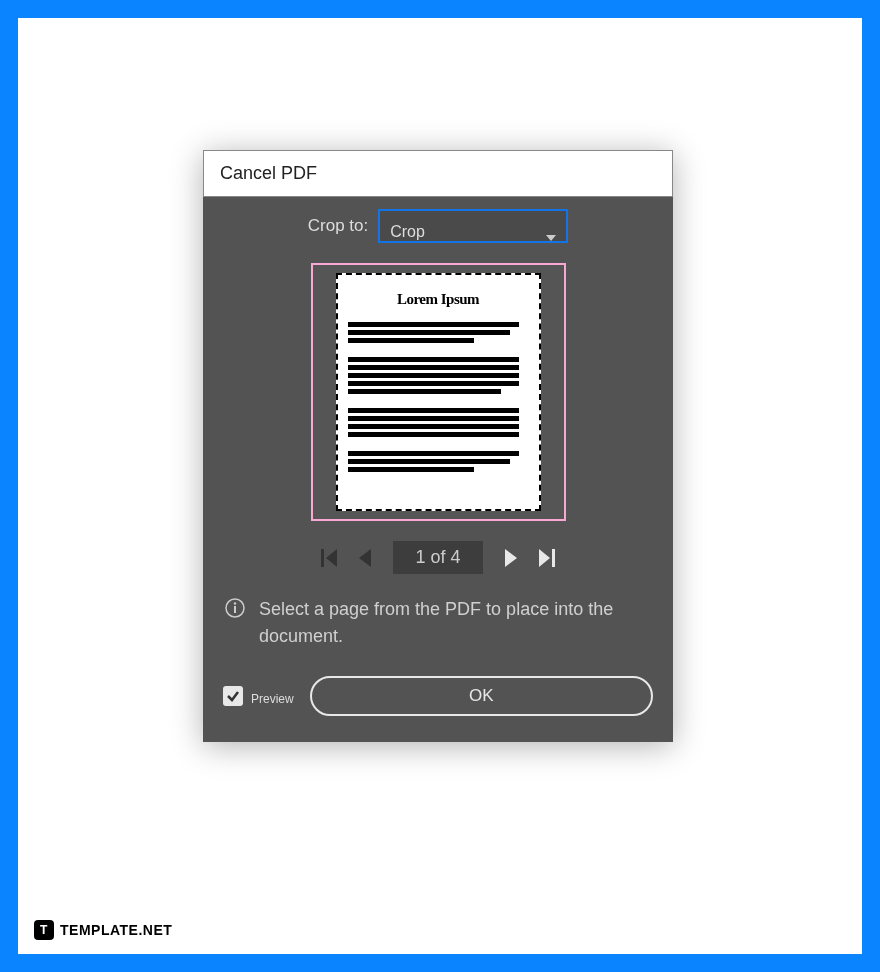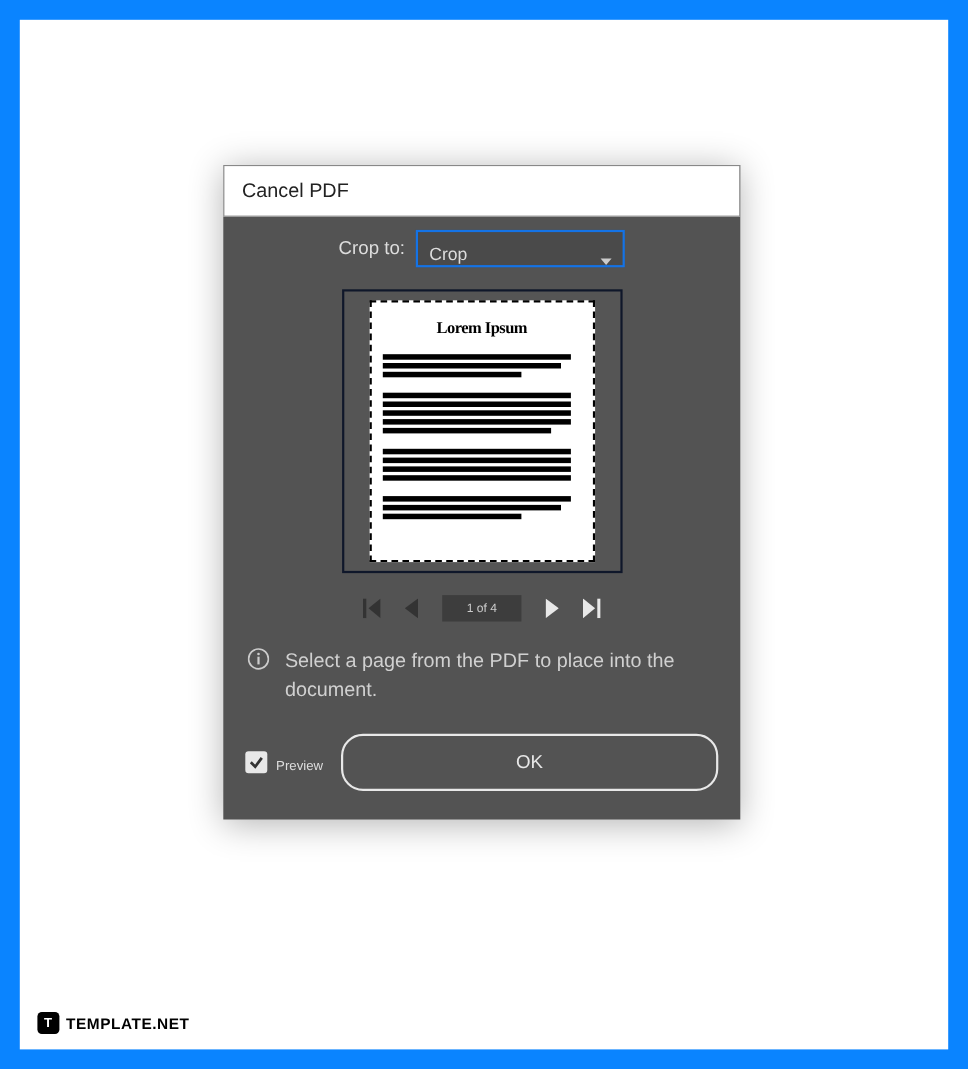--- a/index.html
+++ b/index.html
@@ -5,41 +5,41 @@
 *{box-sizing:border-box;margin:0;padding:0}
 body{width:880px;height:972px;background:#0a84ff;font-family:-apple-system,BlinkMacSystemFont,"Segoe UI",Arial,sans-serif;display:flex;align-items:flex-start;justify-content:center;padding:18px}
 .canvas{width:844px;height:936px;background:#fff;position:relative}
 .dialog{position:absolute;left:185px;top:132px;width:470px;background:#535353;box-shadow:0 4px 30px rgba(0,0,0,0.3)}
 .titlebar{background:#fff;border:1px solid #888;padding:12px 16px;font-size:18px;color:#222}
 .body{padding:12px 20px 26px}
 .crop-row{display:flex;align-items:center;justify-content:center;gap:10px;margin-bottom:20px}
 .crop-label{color:#ddd;font-size:17px}
 .crop-select{width:190px;height:34px;background:#4a4a4a;border:2px solid #1473e6;color:#ddd;font-size:16px;padding:0 10px;display:flex;align-items:flex-end;justify-content:space-between;cursor:pointer}
 .chev{width:0;height:0;border-left:5px solid transparent;border-right:5px solid transparent;border-top:6px solid #ccc}
-.preview-box{width:255px;height:258px;margin:0 auto 20px;background:#555;border:2px solid #0f172a;padding:10px;display:flex;align-items:center;justify-content:center}
+.preview-box{width:255px;height:258px;margin:0 auto 20px;background:#555;border:2px solid #f9a8d4;padding:10px;display:flex;align-items:center;justify-content:center}
 .page-outer{width:205px;height:238px;background:#fff;border:2px dashed #000;padding:8px 10px;display:flex;flex-direction:column;align-items:center}
 .page-title{font-size:15px;font-weight:600;margin:8px 0 14px;font-family:Georgia,serif;letter-spacing:-.5px}
 .lines{width:100%;display:flex;flex-direction:column;gap:3px}
 .ln{height:5px;background:#000}
 .ln.w90{width:90%}
 .ln.w95{width:95%}
 .ln.w85{width:85%}
 .ln.w70{width:70%}
 .gap{height:8px}
 .pager{display:flex;align-items:center;justify-content:center;gap:22px;margin-bottom:22px}
 .nav-icon{color:#333;cursor:not-allowed;display:flex;align-items:center}
 .nav-icon.active{color:#e8e8e8;cursor:pointer}
 .nav-icon svg{display:block}
-.page-ind{background:#3d3d3d;color:#ccc;font-size:11px;padding:6px 22px}
+.page-ind{background:#3d3d3d;color:#ccc;font-size:18px;padding:6px 22px}
 .info-row{display:flex;gap:14px;align-items:flex-start;color:#d0d0d0;font-size:18px;line-height:1.5;margin-bottom:26px;padding:0 2px}
 .info-row svg{flex-shrink:0;margin-top:2px}
 .foot{display:flex;align-items:center;gap:16px}
 .chk-wrap{display:flex;align-items:flex-end;gap:8px;color:#ddd;font-size:12px;cursor:pointer}
 .chk{width:20px;height:20px;background:#e8e8e8;border-radius:3px;display:flex;align-items:center;justify-content:center;color:#333}
-.btn{flex:1;height:52px;border:2px solid #e8e8e8;background:transparent;color:#e8e8e8;font-size:17px;border-radius:20px;cursor:pointer;display:flex;align-items:center;justify-content:center}
+.btn{flex:1;height:40px;border:2px solid #e8e8e8;background:transparent;color:#e8e8e8;font-size:17px;border-radius:20px;cursor:pointer;display:flex;align-items:center;justify-content:center}
 .brand{position:absolute;left:16px;bottom:14px;display:flex;align-items:center;gap:6px;font-size:14px;font-weight:600;letter-spacing:.5px}
 .brand-icon{width:20px;height:20px;background:#000;border-radius:4px;display:flex;align-items:center;justify-content:center;color:#fff;font-size:12px;font-weight:700}
 .brand-light{font-weight:700}
 </style>
 </head>
 <body>
 
 <div class="canvas">
   <div class="dialog">
     <div class="titlebar">Cancel PDF</div>

